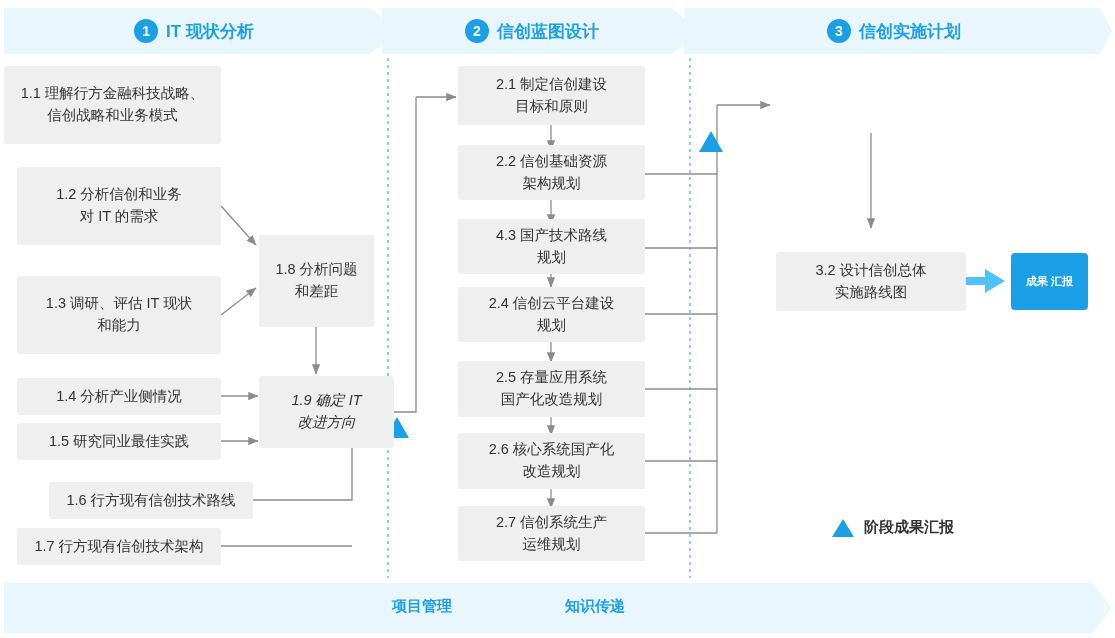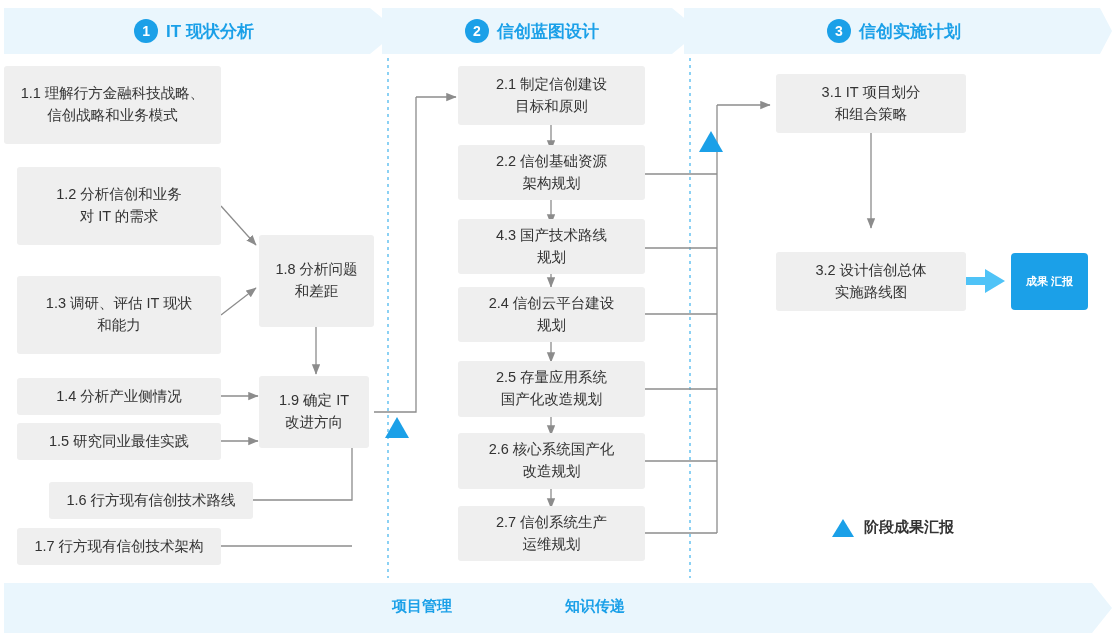--- a/index.html
+++ b/index.html
@@ -236,21 +236,21 @@
     <div>
         <span>1.7 行方现有信创技术架构</span>
       </div>
   </div>
   <div class="box" style="left:259px; top:235px; width:115px; height:92px;">
     <div>
       <span>1.8 分析问题</span>
       <span>和差距</span>
     </div>
   </div>
-  <div class="box" style="left:259px; top:376px; width:110px; height:72px;">
+  <div class="box" style="left:259px; top:376px; width:135px; height:72px;font-style:italic;">
     <div>
       <span>1.9 确定 IT</span>
       <span>改进方向</span>
     </div>
   </div>
 
   <div class="box" style="left:458px; top:66px; width:187px; height:59px;">
     <div>
       <span>2.1 制定信创建设</span>
       <span>目标和原则</span>
@@ -286,26 +286,20 @@
       <span>改造规划</span>
     </div>
   </div>
   <div class="box" style="left:458px; top:506px; width:187px; height:55px;">
     <div>
       <span>2.7 信创系统生产</span>
       <span>运维规划</span>
     </div>
   </div>
 
-  <div class="box" style="left:776px; top:74px; width:190px; height:59px;">
-    <div>
-      <span>3.1 IT 项目划分</span>
-      <span>和组合策略</span>
-    </div>
-  </div>
   <div class="box" style="left:776px; top:252px; width:190px; height:59px;">
     <div>
       <span>3.2 设计信创总体</span>
       <span>实施路线图</span>
     </div>
   </div>
 
   <div class="result-box" style="left:1011px; top:253px; width:77px; height:57px;">
     <div>
       <span>成果</span>

